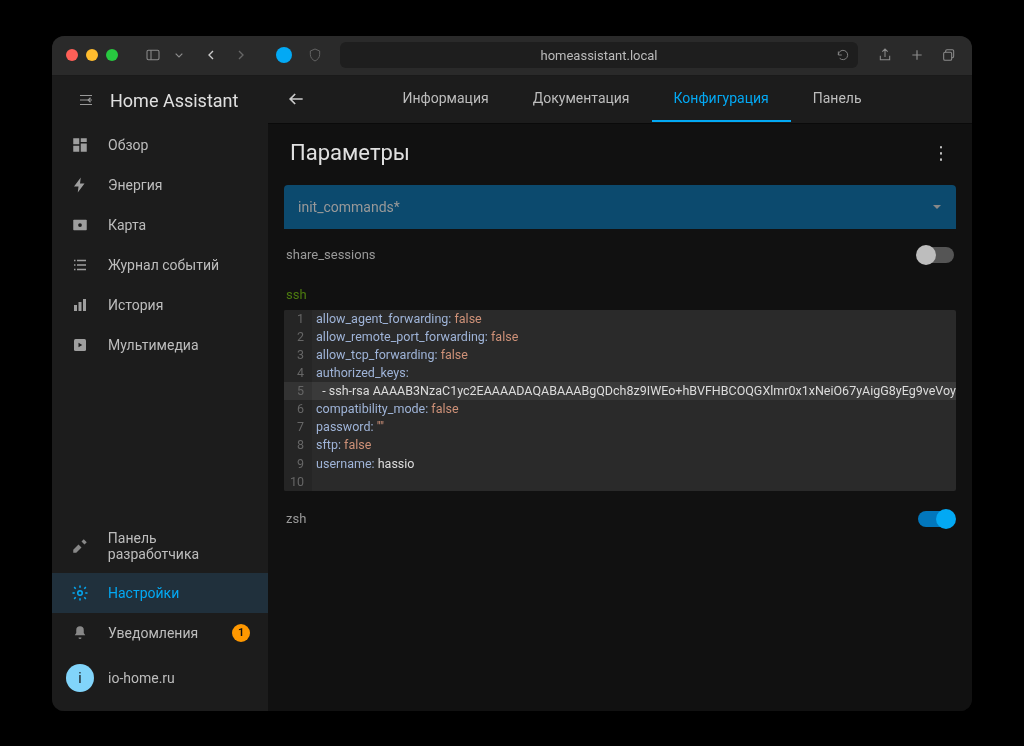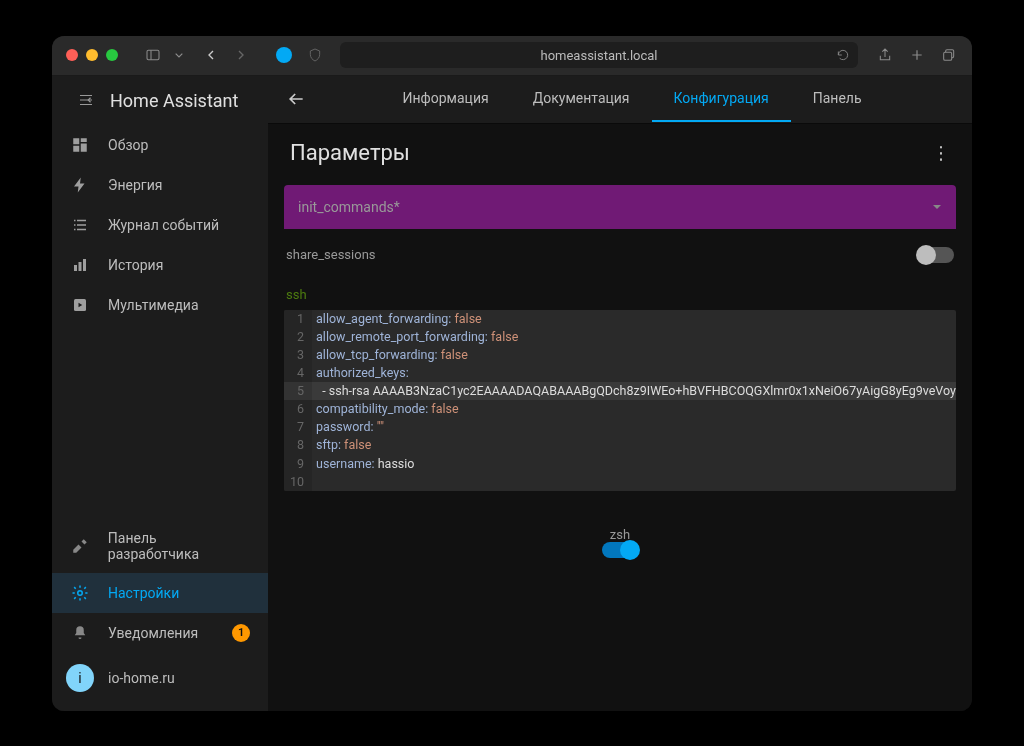--- a/index.html
+++ b/index.html
@@ -47,21 +47,21 @@
 .back-btn { color: #ccc; width: 24px; }
 .tabs { flex: 1; display: flex; justify-content: center; gap: 0; }
 .tab { padding: 14px 22px; font-size: 14px; color: #bdbdbd; cursor: pointer; border-bottom: 2px solid transparent; }
 .tab.active { color: #03a9f4; border-bottom-color: #03a9f4; }
 .content-scroll { flex: 1; overflow: auto; padding: 0 0 20px 0; }
 .page-title-row { display: flex; align-items: center; justify-content: space-between; padding: 16px 22px 8px 22px; }
 .page-title { font-size: 22px; color: #e0e0e0; font-weight: 400; }
 .more-icon { color: #ccc; font-size: 18px; cursor: pointer; }
 
 .field { margin: 12px 16px 0 16px; }
-.select-field { background: #701a75; border-radius: 4px 4px 0 0; padding: 14px 14px; display: flex; align-items: center; justify-content: space-between; color: #999; font-size: 14px; cursor: pointer; }
+.select-field { background: #0c4a6e; border-radius: 4px 4px 0 0; padding: 14px 14px; display: flex; align-items: center; justify-content: space-between; color: #999; font-size: 14px; cursor: pointer; }
 .select-field svg { width: 10px; height: 10px; fill: #888; }
 
 .toggle-row { display: flex; align-items: center; justify-content: space-between; padding: 18px 18px 6px 18px; }
 .toggle-label { font-size: 13px; color: #999; }
 .toggle { width: 36px; height: 16px; background: #555; border-radius: 10px; position: relative; cursor: pointer; }
 .toggle::after { content: ""; position: absolute; width: 20px; height: 20px; background: #bdbdbd; border-radius: 50%; top: -2px; left: -2px; transition: .2s; }
 .toggle.on { background: #0277bd; }
 .toggle.on::after { left: 18px; background: #03a9f4; }
 
 .section-label { font-size: 13px; color: #4d7c0f; padding: 18px 18px 8px 18px; }
@@ -172,20 +172,29 @@
             </span>
           <span>Обзор</span>
         </div>
         <div class="sb-item">
           <span class="icon">
               <svg width="18" height="18" viewBox="0 0 24 24">
                 <path d="M13 2L4 14h6l-1 8 9-12h-6l1-8z" fill="#9e9e9e"></path>
               </svg>
             </span>
           <span>Энергия</span>
+        </div>
+        <div class="sb-item">
+          <span class="icon">
+              <svg width="18" height="18" viewBox="0 0 24 24">
+                <rect x="3" y="5" width="18" height="14" rx="1" fill="#9e9e9e"></rect>
+                <circle cx="12" cy="12" r="2.5" fill="#1c1c1c"></circle>
+              </svg>
+            </span>
+          <span>Карта</span>
         </div>
         <div class="sb-item">
           <span class="icon">
               <svg width="18" height="18" viewBox="0 0 24 24">
                 <path d="M4 6h2M8 6h12M4 12h2M8 12h12M4 18h2M8 18h12" stroke="#9e9e9e" stroke-width="2"></path>
               </svg>
             </span>
           <span>Журнал событий</span>
         </div>
         <div class="sb-item">
@@ -316,21 +325,21 @@
             <div class="code-line">
               <div class="gutter">9</div>
               <div class="code-text"><span class="tok-key">username:</span> <span class="tok-item">hassio</span></div>
             </div>
             <div class="code-line">
               <div class="gutter">10</div>
               <div class="code-text"></div>
             </div>
           </div>
 
-        <div class="toggle-row" style="padding-top:36px;flex-direction:column;">
+        <div class="toggle-row" style="padding-top:20px;">
           <span class="toggle-label">zsh</span>
           <div class="toggle on"></div>
         </div>
 
       </div>
     </div>
   </div>
 </div>
 
 </body></html>

